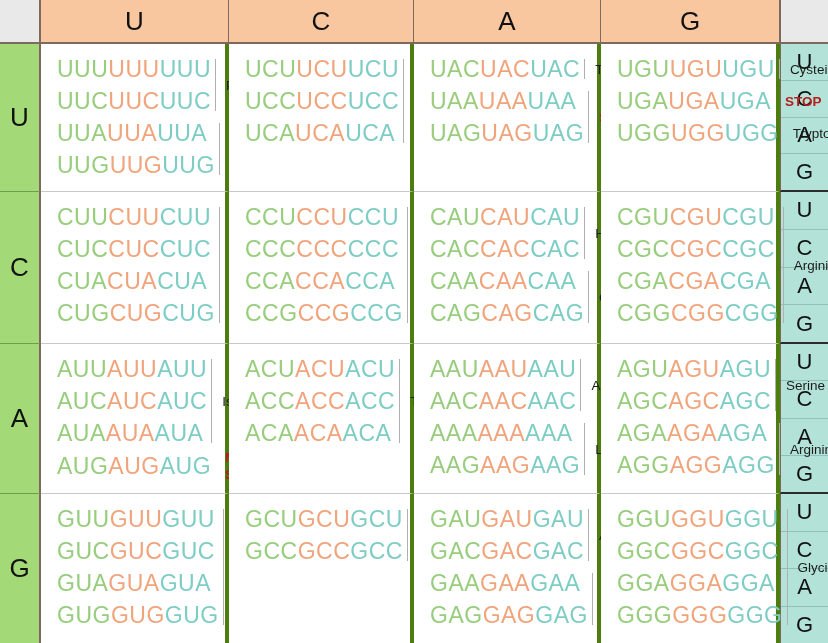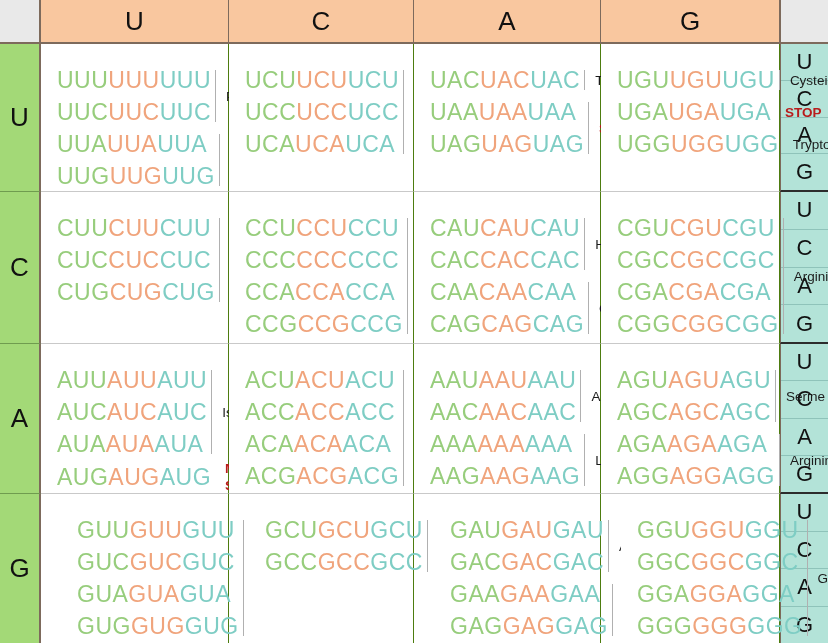--- a/index.html
+++ b/index.html
@@ -60,28 +60,28 @@
     align-items: center;
     justify-content: center;
     font-size: 26px;
     color: #111111;
     box-sizing: border-box;
   }
   .row-header.last { border-bottom: none; }
 
   
   .codon-cell {
-    border-right: 1px solid #4d7c0f;
+    border-right: 4px solid #4d7c0f;
     border-bottom: 1px solid #c9c9c9;
     box-sizing: border-box;
     position: relative;
-    padding: 20px 0 0 16px;
+    padding: 9px 0 0 16px;
     background: #ffffff;
   }
-  .codon-cell.lastrow { border-bottom: none; margin-left: 20px; }
+  .codon-cell.lastrow { border-bottom: none; }
 
   .group-list {
     display: flex;
     flex-direction: column;
   }
 
   .aa-group {
     display: flex;
     align-items: center;
     position: relative;
@@ -251,20 +251,21 @@
       <div class="third-cell">A</div>
       <div class="third-cell">G</div>
     </div>
     <div class="row-header">C</div>
     <div class="codon-cell">
       <div class="group-list">
         <div class="aa-group">
           <div class="codon-stack">
             <div class="codon"><span class="b1">CUU</span><span class="b2">CUU</span><span class="b3">CUU</span></div>
             <div class="codon"><span class="b1">CUC</span><span class="b2">CUC</span><span class="b3">CUC</span></div>
+            <div class="codon"><span class="b1">CUA</span><span class="b2">CUA</span><span class="b3">CUA</span></div>
             <div class="codon"><span class="b1">CUG</span><span class="b2">CUG</span><span class="b3">CUG</span></div>
           </div>
           <div class="bracket"></div>
           <div class="aa-label">Leucine</div>
         </div>
       </div>
     </div>
     <div class="codon-cell">
       <div class="group-list">
         <div class="aa-group">
@@ -343,21 +344,20 @@
         </div>
       </div>
     </div>
     <div class="codon-cell">
       <div class="group-list">
         <div class="aa-group">
           <div class="codon-stack">
             <div class="codon"><span class="b1">ACU</span><span class="b2">ACU</span><span class="b3">ACU</span></div>
             <div class="codon"><span class="b1">ACC</span><span class="b2">ACC</span><span class="b3">ACC</span></div>
             <div class="codon"><span class="b1">ACA</span><span class="b2">ACA</span><span class="b3">ACA</span></div>
-            <div class="codon"><span class="b1">ACG</span><span class="b2">ACG</span><span class="b3">ACG</span></div>
           </div>
           <div class="bracket"></div>
           <div class="aa-label">Threonine</div>
         </div>
       </div>
     </div>
     <div class="codon-cell">
       <div class="group-list">
         <div class="aa-group">
           <div class="codon-stack">

